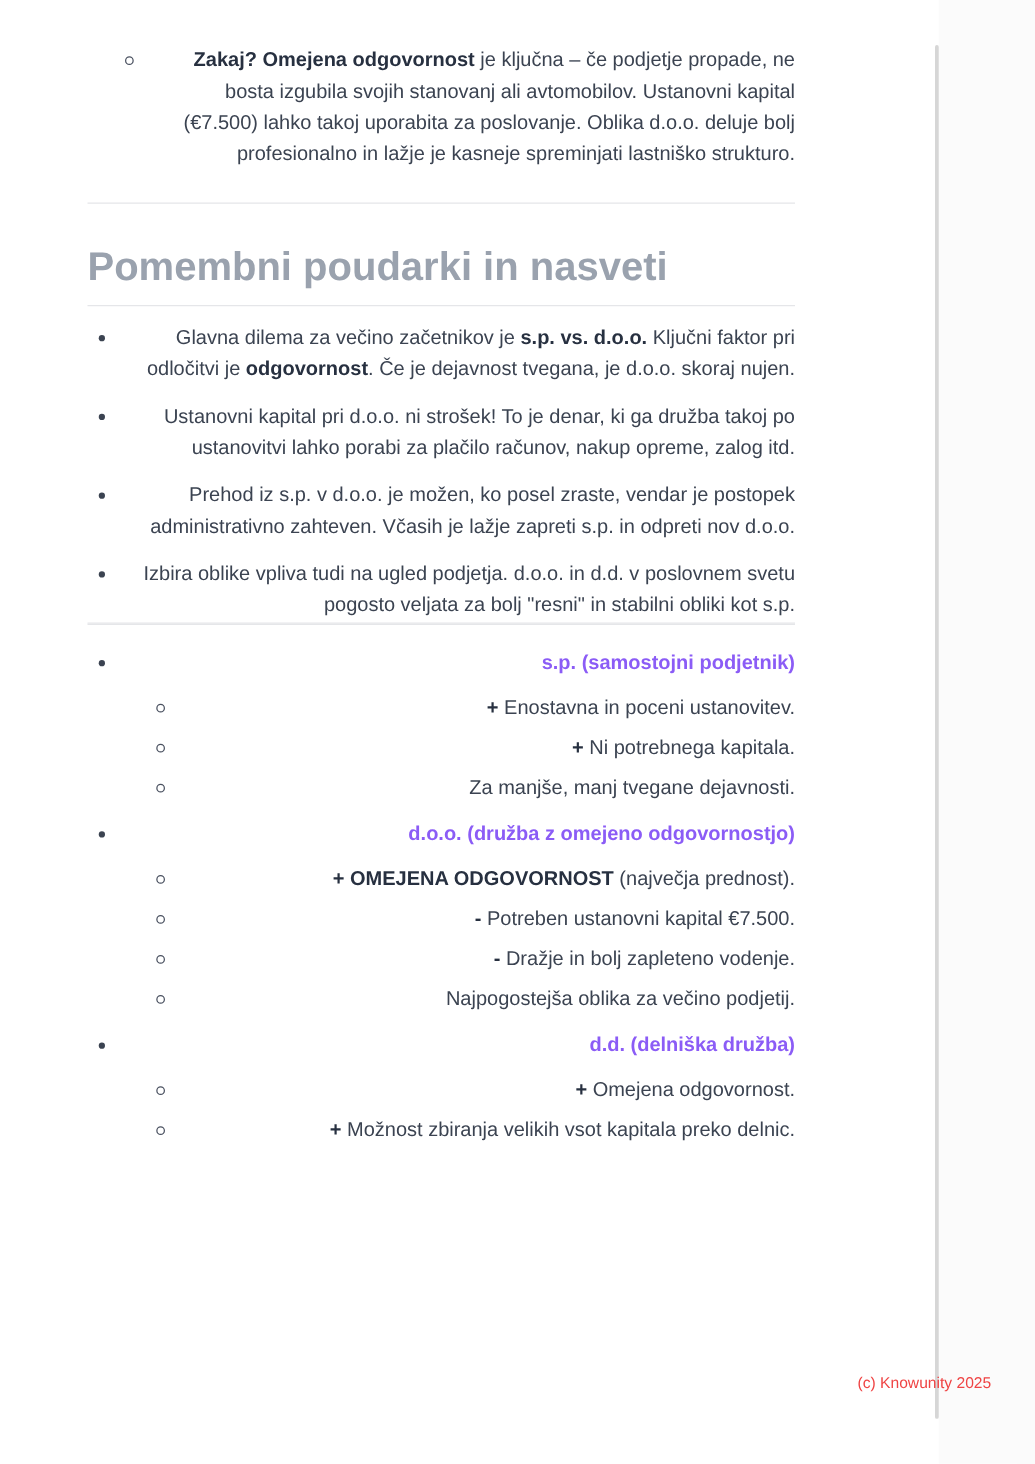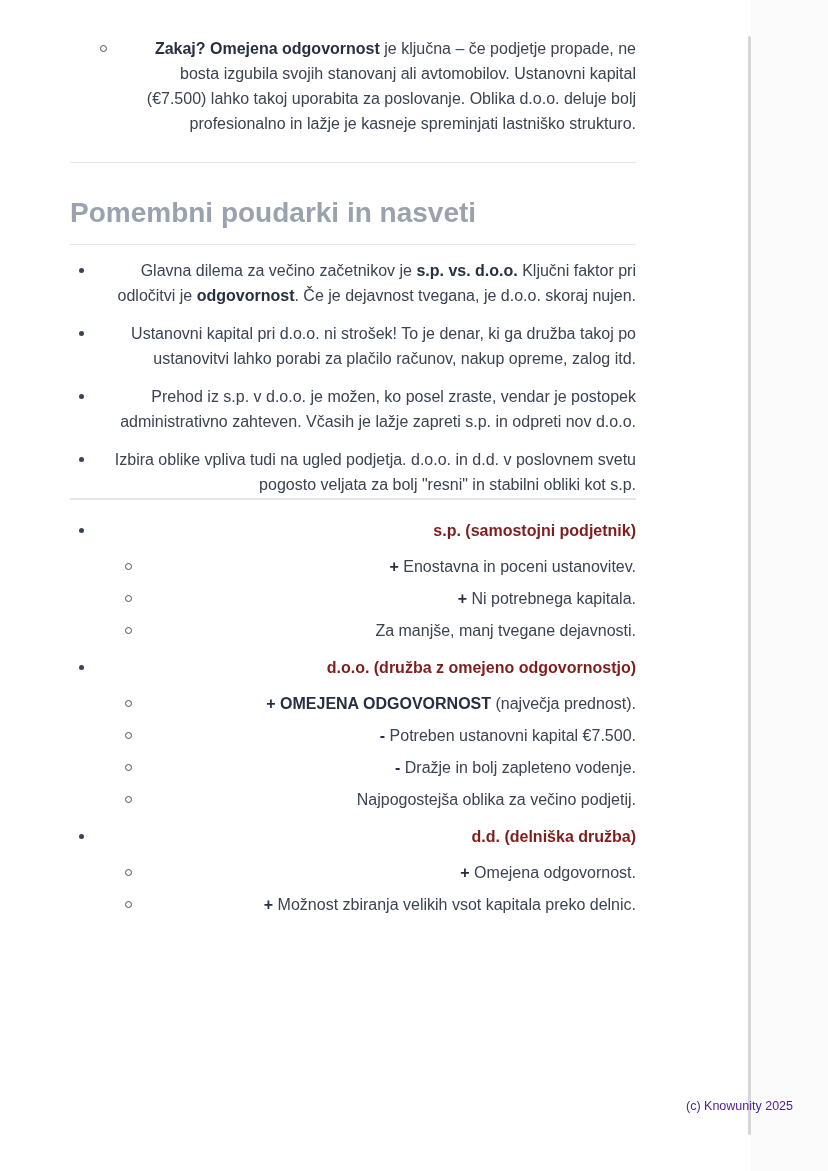--- a/index.html
+++ b/index.html
@@ -41,51 +41,51 @@
   }
 
   .intro-list { margin-top: 36px; }
 
   hr {
     border: none; border-top: 1px solid #e5e6e9;
     margin: 0; width: 100%;
   }
   .hr-after-intro { margin-top: 26px; }
   h2 {
-    font-size: 28px; line-height: 32px;
+    font-size: 32px; line-height: 32px;
     font-weight: 700;
     color: #9aa2ae;
     margin: 34px 0 15px 0;
   }
   .bullets { margin-top: 6px; }
   .bullets > li { margin: 13px 0; }
   .bullets > li:last-child { margin-bottom: 1px; }
 
   .groups { margin-top: 18px; }
   .groups > li { margin: 12px 0; }
-  .group-title { font-weight: 700; color: #7f1d1d; }
+  .group-title { font-weight: 700; color: #8b5cf6; }
   .sub-list { margin: 11px 0 0 0; }
   .sub-list > li { margin: 7px 0; }
 
   .right-strip {
     position: absolute; left: 751px; top: 0;
     width: 77px; height: 1171px;
     background: #fbfbfb;
   }
   .scrollbar-line {
     position: absolute; left: 748px; top: 36px;
     width: 3px; height: 1099px;
     background: #d6d6d6;
     border-radius: 2px;
   }
   .footer {
     position: absolute;
     left: 686px; top: 1098px;
     font-size: 12.5px; line-height: 16px;
-    color: #4c1d95;
+    color: #ef4444;
     z-index: 2;
     white-space: nowrap;
   }
 </style>
 </head>
 <body>
 
 <div class="content">
 
   <ul class="intro-list">

